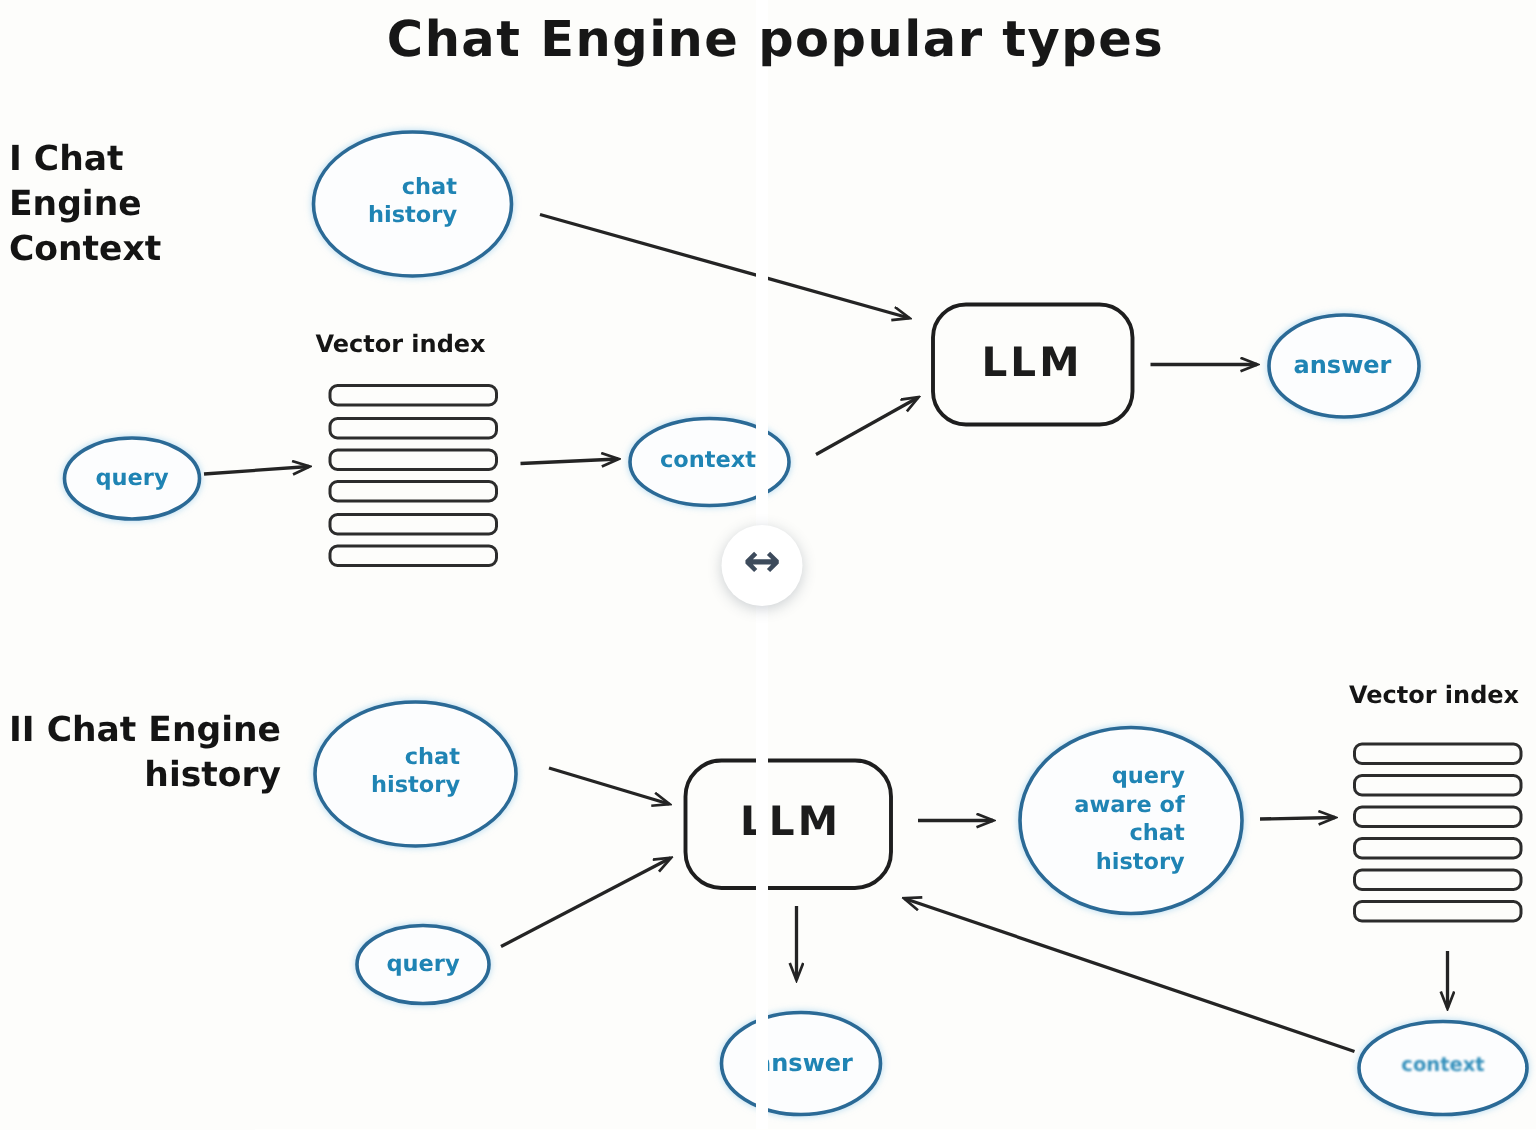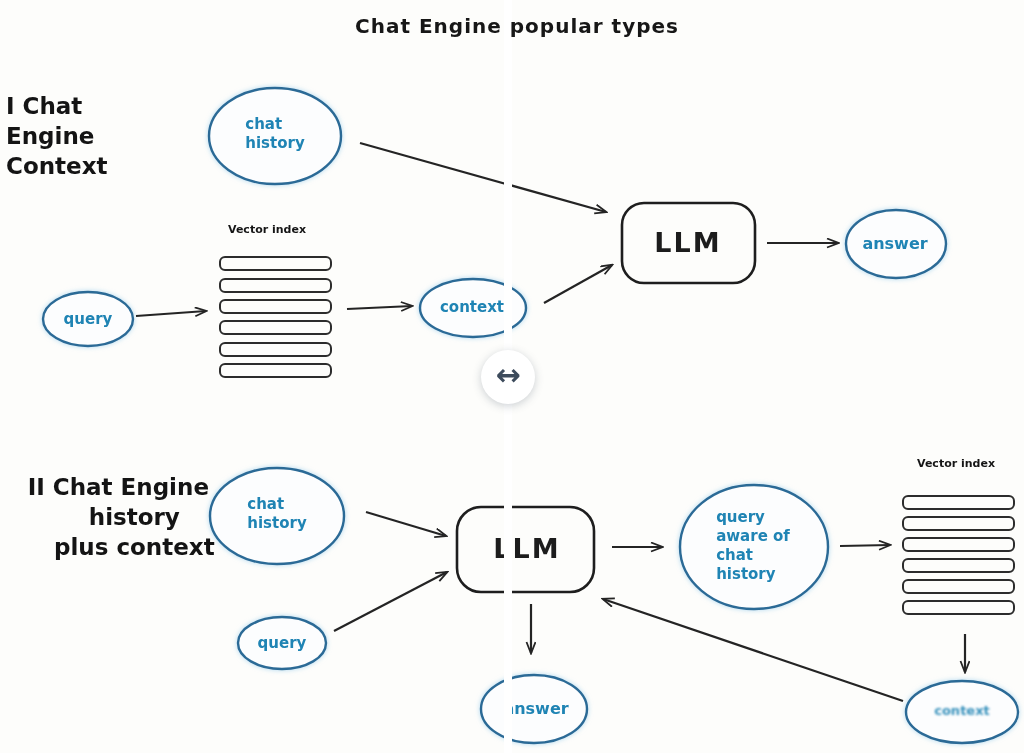--- a/index.html
+++ b/index.html
@@ -9,34 +9,34 @@
   svg.layer{position:absolute;left:0;top:0;z-index:1;}
 
   
   .blue-node{fill:#fcfdfe;stroke:#2b6a96;stroke-width:2.4;
              filter:drop-shadow(0 0 2.5px rgba(130,195,235,.6));}
   .ink-box{fill:#fdfdfb;stroke:#1e1e1e;stroke-width:2.6;}
   .vi-rect{fill:#fdfdfb;stroke:#2c2c2c;stroke-width:2;}
   .arrow{stroke:#242424;stroke-width:2.2;fill:none;}
 
   .lbl{position:absolute;z-index:2;transform:translate(-50%,-50%);
-       white-space:pre-line;text-align:left;color:#1f84b4;
+       white-space:pre-line;text-align:right;color:#1f84b4;
        font-weight:600;line-height:1.26;font-size:15px;}
   .sm{font-size:16px;}
   .llm-lbl{color:#1c1c1c;font-size:27px;font-weight:600;letter-spacing:2px;}
-  .vi-lbl{color:#151515;font-size:11px;font-weight:600;white-space:nowrap;}
+  .vi-lbl{color:#151515;font-size:16px;font-weight:600;white-space:nowrap;}
   .scribble{filter:blur(0.8px);opacity:.9;font-size:13px;}
 
   .title{position:absolute;z-index:6;left:517px;top:26px;transform:translate(-50%,-50%);
-         font-size:20px;font-weight:600;color:#171717;white-space:nowrap;letter-spacing:1px;}
+         font-size:33px;font-weight:600;color:#171717;white-space:nowrap;letter-spacing:1px;}
 
   .heading{position:absolute;z-index:5;color:#141414;font-weight:600;
            font-size:23px;line-height:30px;}
   .heading-1{left:6px;top:91px;width:170px;text-align:left;}
-  .heading-2{left:22px;top:472px;text-align:center;}
+  .heading-2{left:6px;top:472px;text-align:right;}
   .heading-2 .indent{padding-left:32px;}
 
   .divider{position:absolute;z-index:3;left:504px;top:0;width:8px;height:753px;background:#ffffff;}
   .handle{position:absolute;z-index:4;left:481px;top:350px;width:54px;height:54px;
           border-radius:50%;background:#ffffff;box-shadow:0 2px 9px rgba(55,70,90,.25);
           display:flex;align-items:center;justify-content:center;cursor:ew-resize;}
   .handle .glyph{font-size:30px;font-weight:700;color:#3d4b5c;line-height:1;transform:translateY(-2px);}
 </style>
 </head>
 <body>
@@ -113,21 +113,20 @@
 history</div>
   <div class="lbl" style="left:88px;top:319px;">query</div>
   <div class="lbl vi-lbl" style="left:267px;top:230px;">Vector index</div>
   <div class="lbl" style="left:472px;top:307px;">context</div>
   <div class="lbl llm-lbl" style="left:688px;top:243px;">LLM</div>
   <div class="lbl sm" style="left:895px;top:244px;">answer</div>
 
   <div class="heading heading-2">
     <div>II Chat Engine</div>
     <div class="indent">history</div>
-    <div class="indent">plus context</div>
   </div>
 
   <div class="lbl" style="left:277px;top:514px;">chat
 history</div>
   <div class="lbl" style="left:282px;top:643px;">query</div>
   <div class="lbl llm-lbl" style="left:527px;top:549px;">LLM</div>
   <div class="lbl" style="left:753px;top:546px;">query
 aware of
 chat
 history</div>

